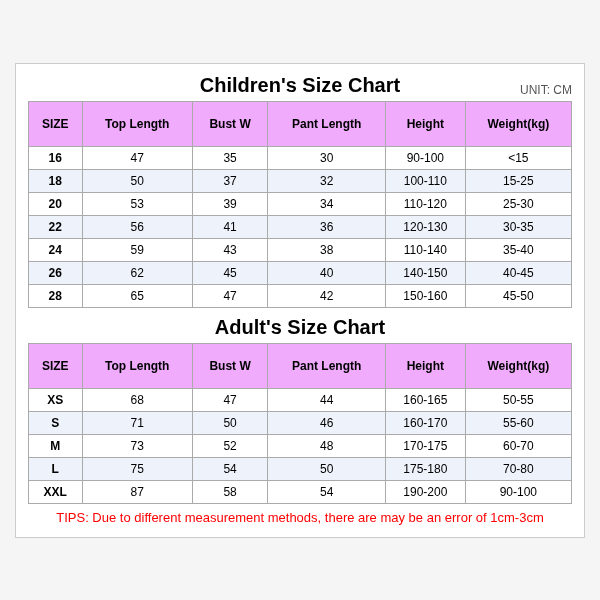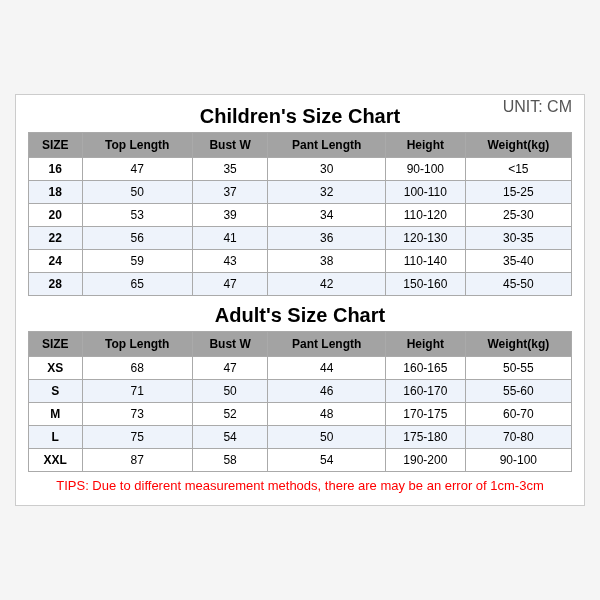--- a/index.html
+++ b/index.html
@@ -25,35 +25,35 @@
       justify-content: center;
       position: relative;
       margin-bottom: 4px;
     }
     .section-title {
       font-size: 20px;
       font-weight: bold;
       text-align: center;
     }
     .unit-label {
-      font-size: 16px;
+      font-size: 12px;
       color: #555;
       position: absolute;
       right: 0;
-      bottom: 12px;
+      bottom: 0;
     }
     table {
       width: 100%;
       border-collapse: collapse;
       margin-bottom: 4px;
     }
     th {
-      background: #a3a3a3;
+      background: #f0abfc;
       border: 1px solid #aaa;
-      padding: 5px 4px;
+      padding: 15px 4px;
       text-align: center;
       font-weight: bold;
       font-size: 12px;
     }
     td {
       border: 1px solid #aaa;
       padding: 4px 4px;
       text-align: center;
       font-size: 12px;
     }
@@ -128,20 +128,28 @@
         </tr>
         <tr>
           <td>24</td>
           <td>59</td>
           <td>43</td>
           <td>38</td>
           <td>110-140</td>
           <td>35-40</td>
         </tr>
         <tr>
+          <td>26</td>
+          <td>62</td>
+          <td>45</td>
+          <td>40</td>
+          <td>140-150</td>
+          <td>40-45</td>
+        </tr>
+        <tr>
           <td>28</td>
           <td>65</td>
           <td>47</td>
           <td>42</td>
           <td>150-160</td>
           <td>45-50</td>
         </tr>
       </tbody>
   </table>
 

